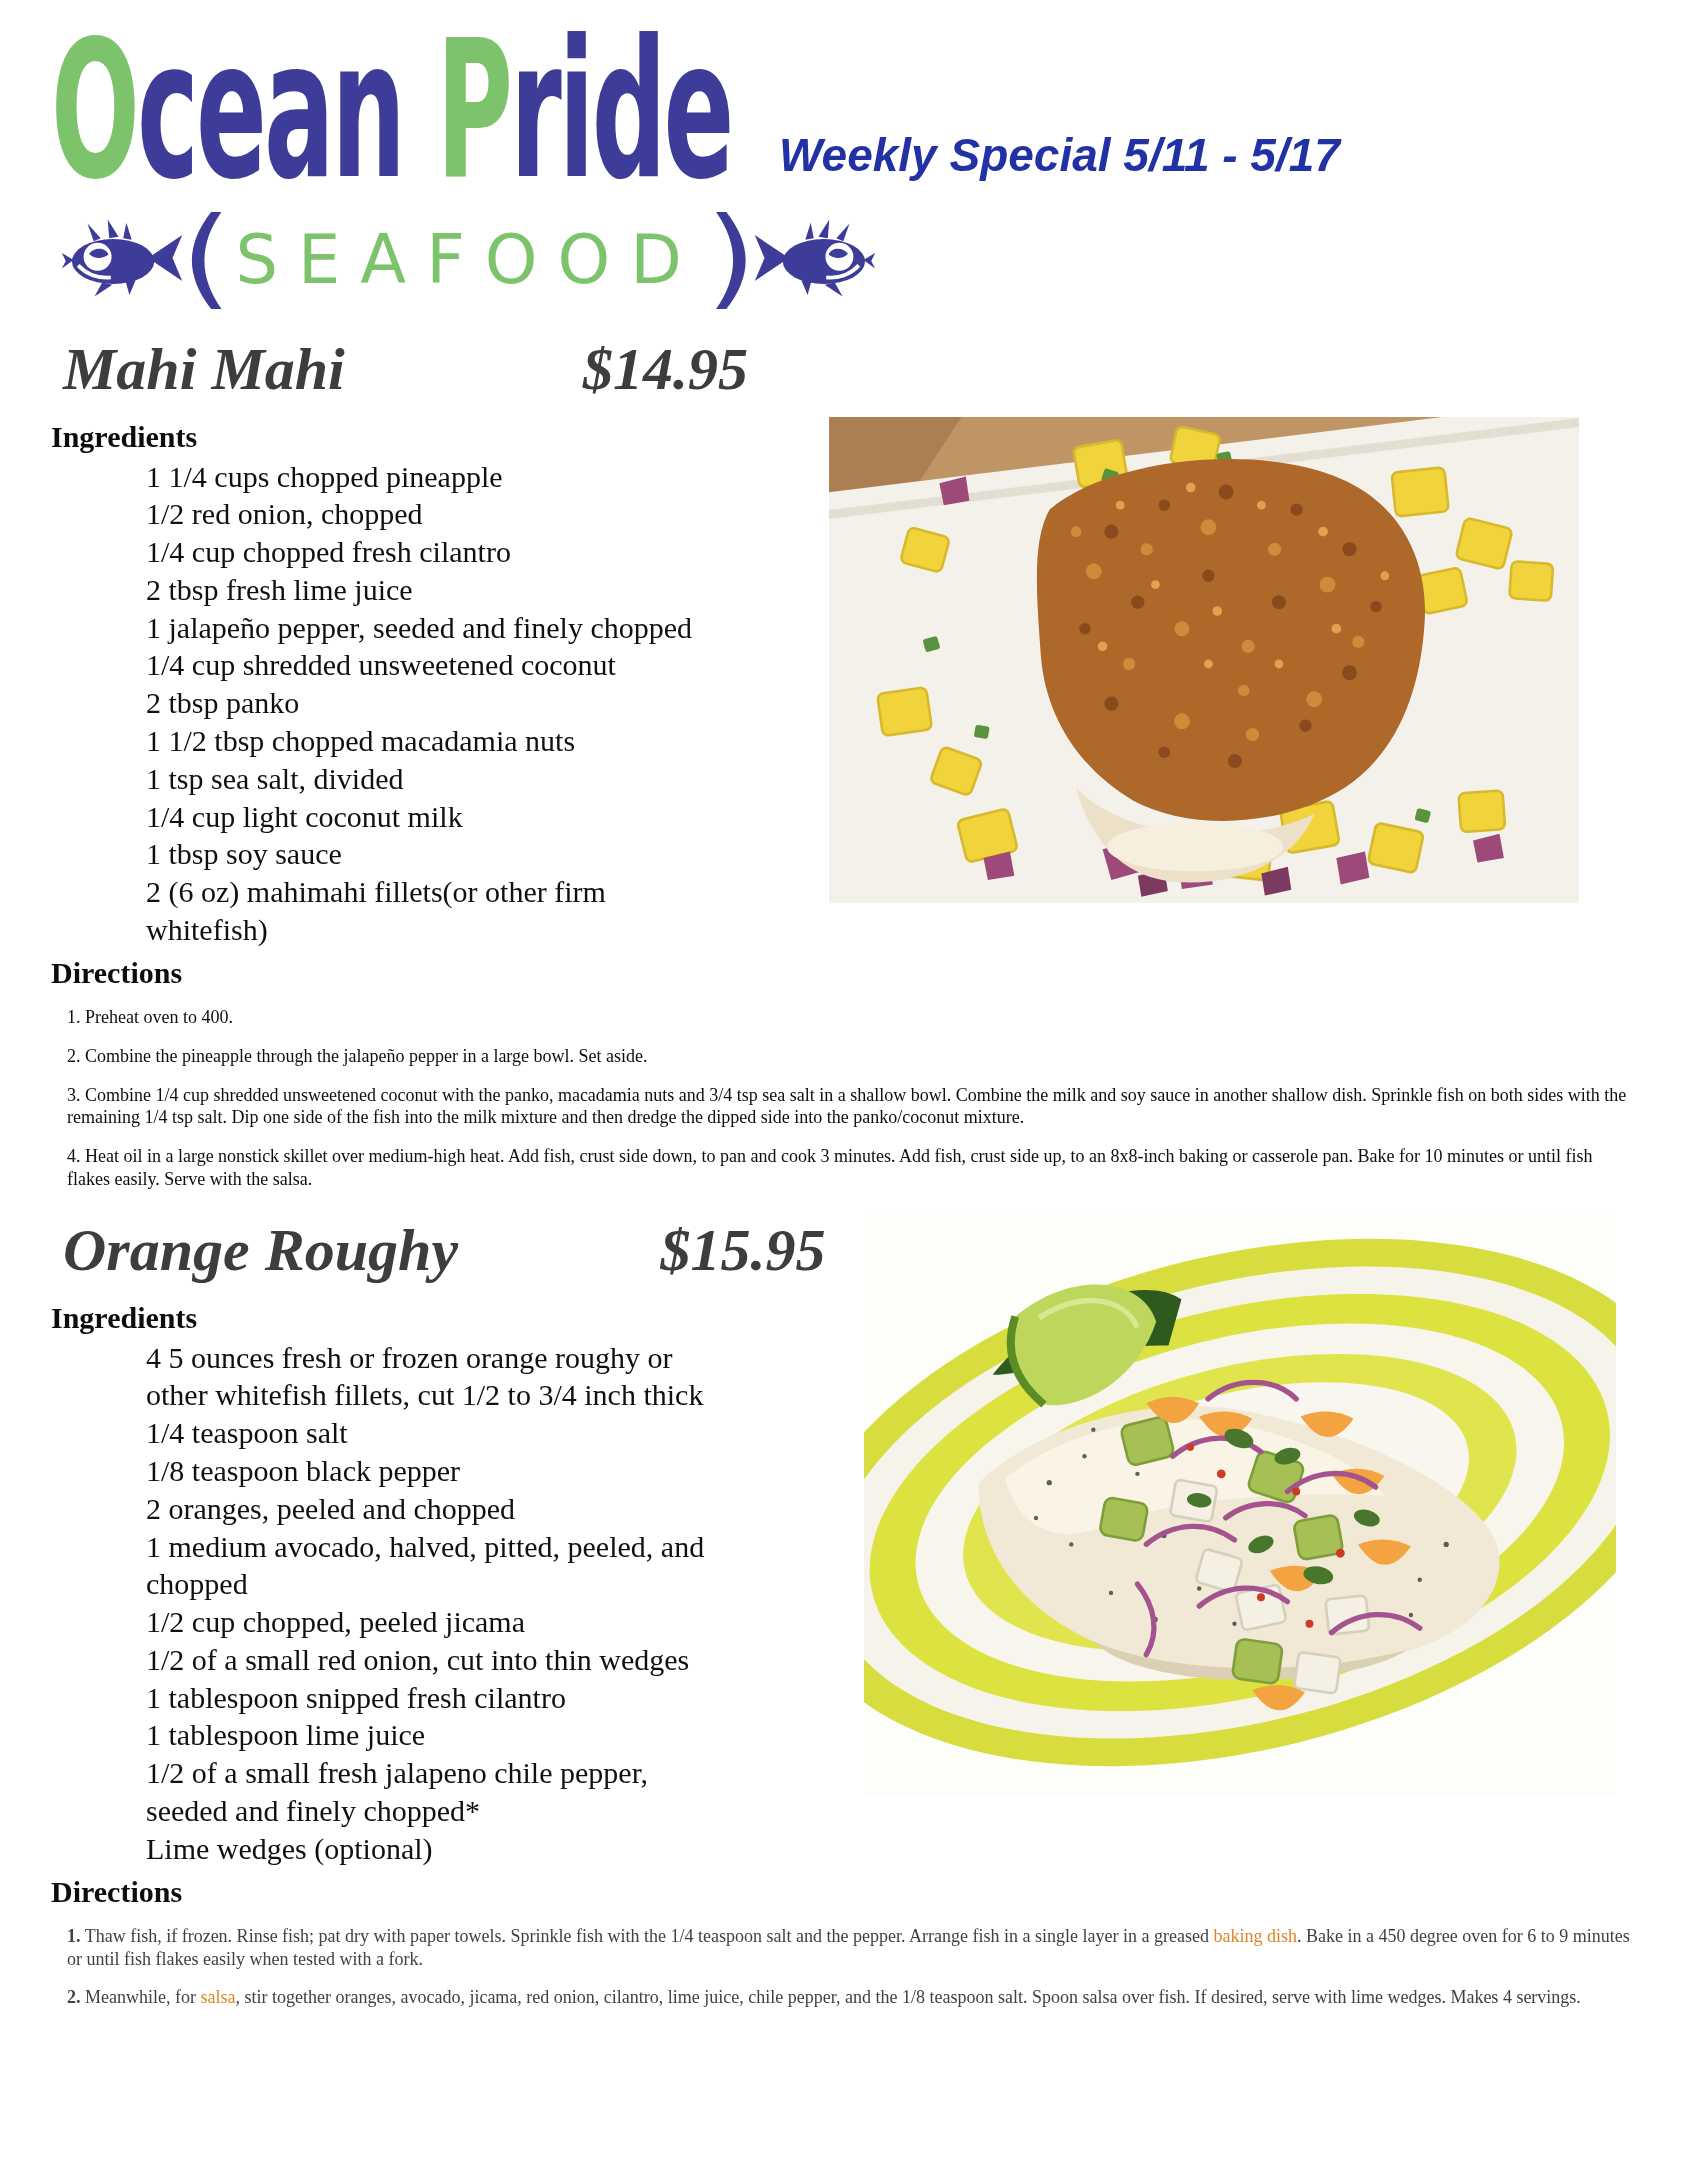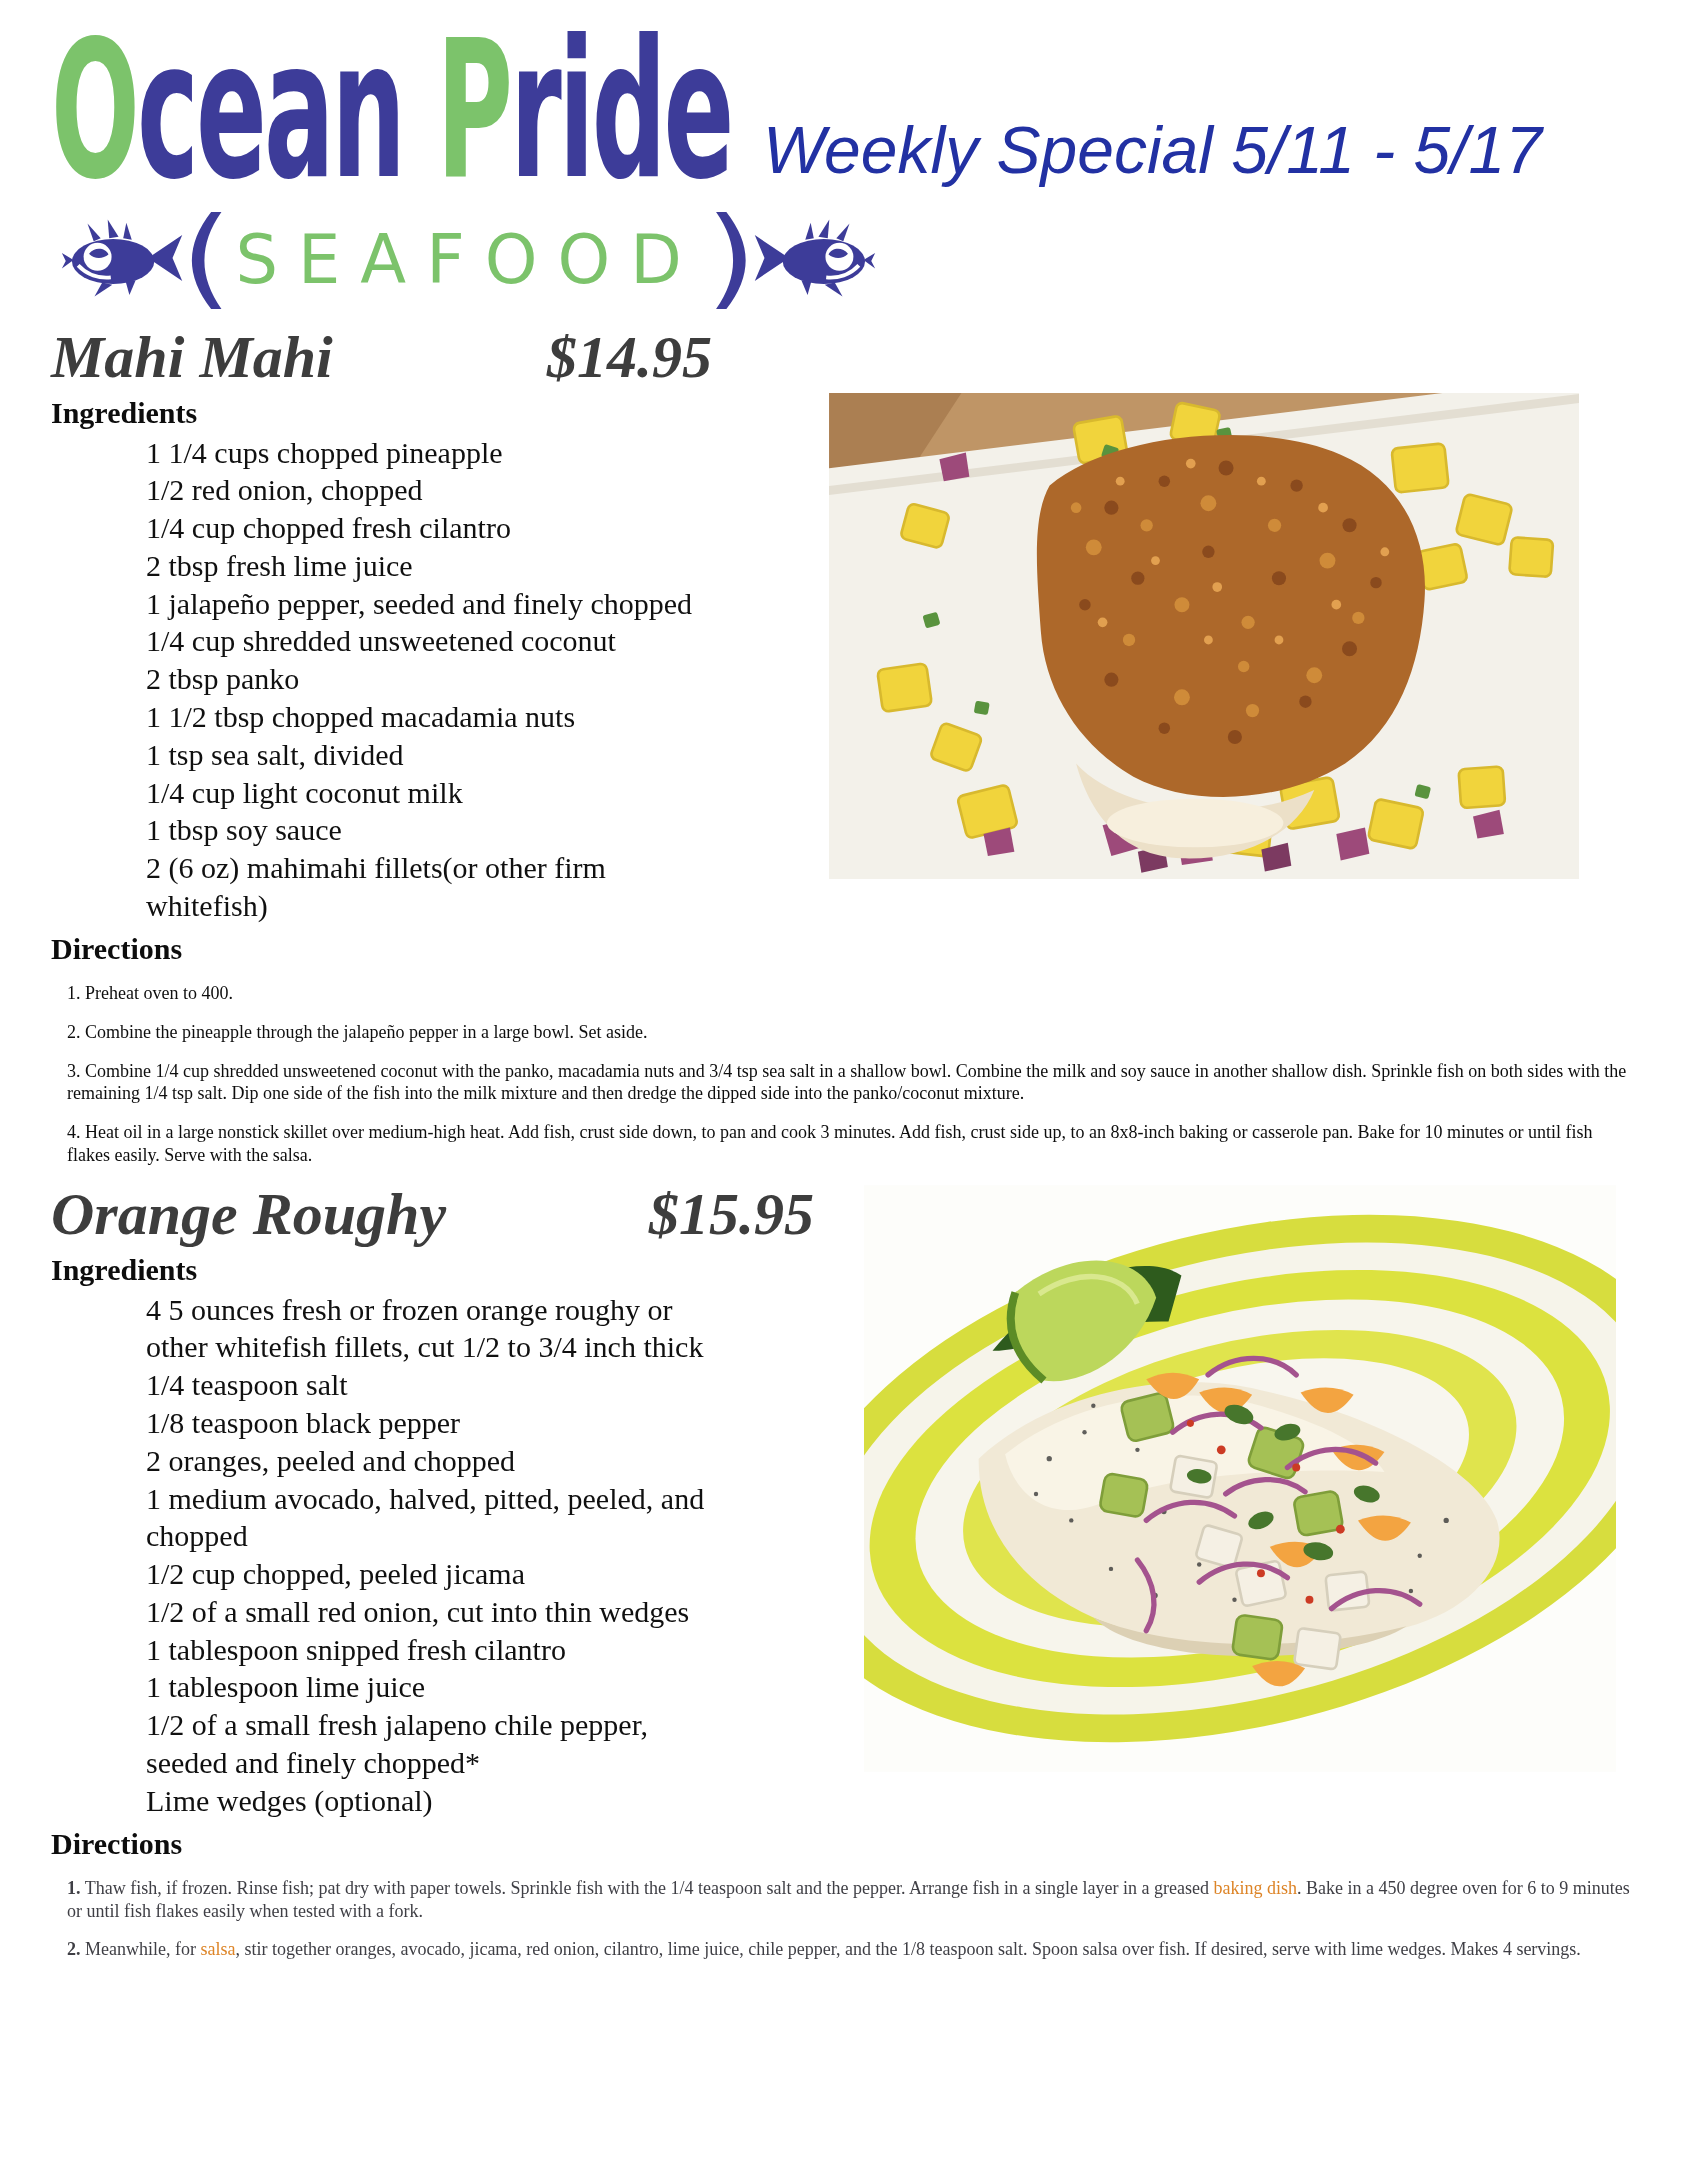--- a/index.html
+++ b/index.html
@@ -27,32 +27,32 @@
   .fish-right { transform:scaleX(-1); }
   .lg-paren {
     font-family:"DejaVu Sans", sans-serif; color:var(--logo-blue);
     font-size:132px; line-height:0.8; font-weight:normal; transform:scaleY(0.82); margin:0 -2.6px;
   }
   .lg-seafood {
     font-family:"DejaVu Sans", sans-serif; color:var(--logo-green);
     font-size:67px; letter-spacing:20px; margin:0 6.2px; padding-top:4.4px;
   }
   .weekly {
-    position:absolute; left:712px; top:96px; margin:0;
-    font-family:"Liberation Sans", sans-serif; font-weight:normal; font-style:italic;
-    font-size:66px; color:var(--title-blue); white-space:nowrap;
+    position:absolute; left:712px; top:96px; margin:16px;
+    font-family:"Liberation Sans", sans-serif; font-weight:bold; font-style:italic;
+    font-size:46px; color:var(--title-blue); white-space:nowrap;
   }
 
   
   .recipe { position:relative; }
   #recipe-mahi { margin-top:23px; }
   #recipe-roughy { margin-top:13.2px; }
   .recipe-head { display:flex; align-items:baseline; }
   .recipe-title, .recipe-price {
-    margin:0; font-family:"Liberation Serif", serif; font-weight:bold; font-style:italic;
+    margin:12px; font-family:"Liberation Serif", serif; font-weight:bold; font-style:italic;
     font-size:60px; line-height:1.05; color:var(--heading-gray); white-space:nowrap;
   }
   #recipe-mahi .recipe-title { width:496px; }
   #recipe-roughy .recipe-title { width:598px; }
   .sect-label { margin:7px 0 3.5px; font-size:30px; font-weight:bold; color:#0d0d0d; }
   .ingredients {
     list-style:none; margin:0 0 0 95px; padding:0; width:587px;
     font-size:30px; line-height:1.26; color:var(--body-black);
   }
   .directions { }

